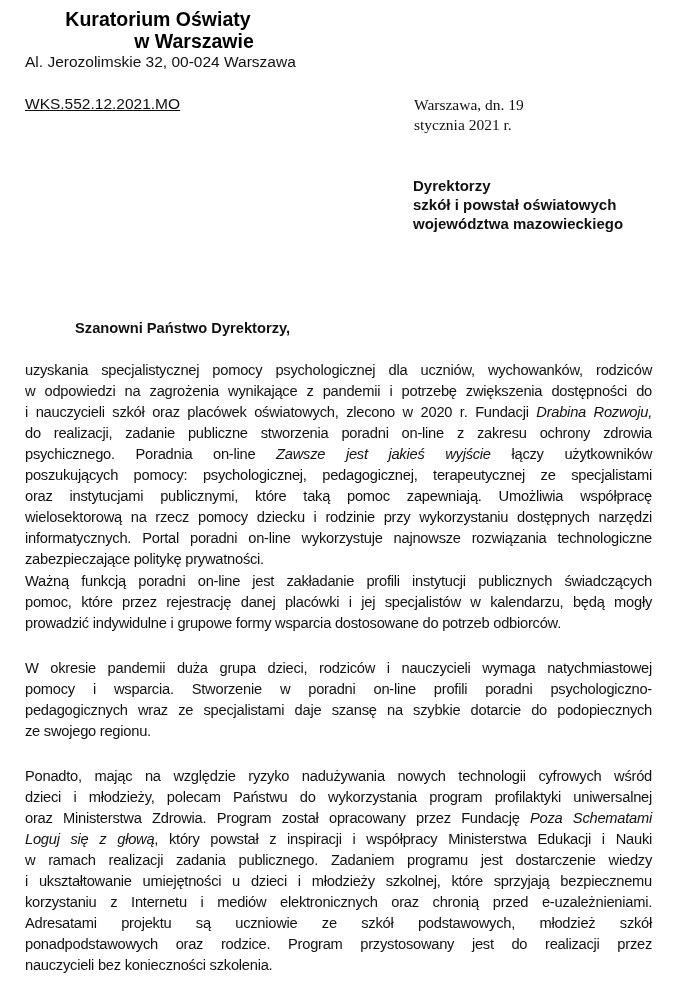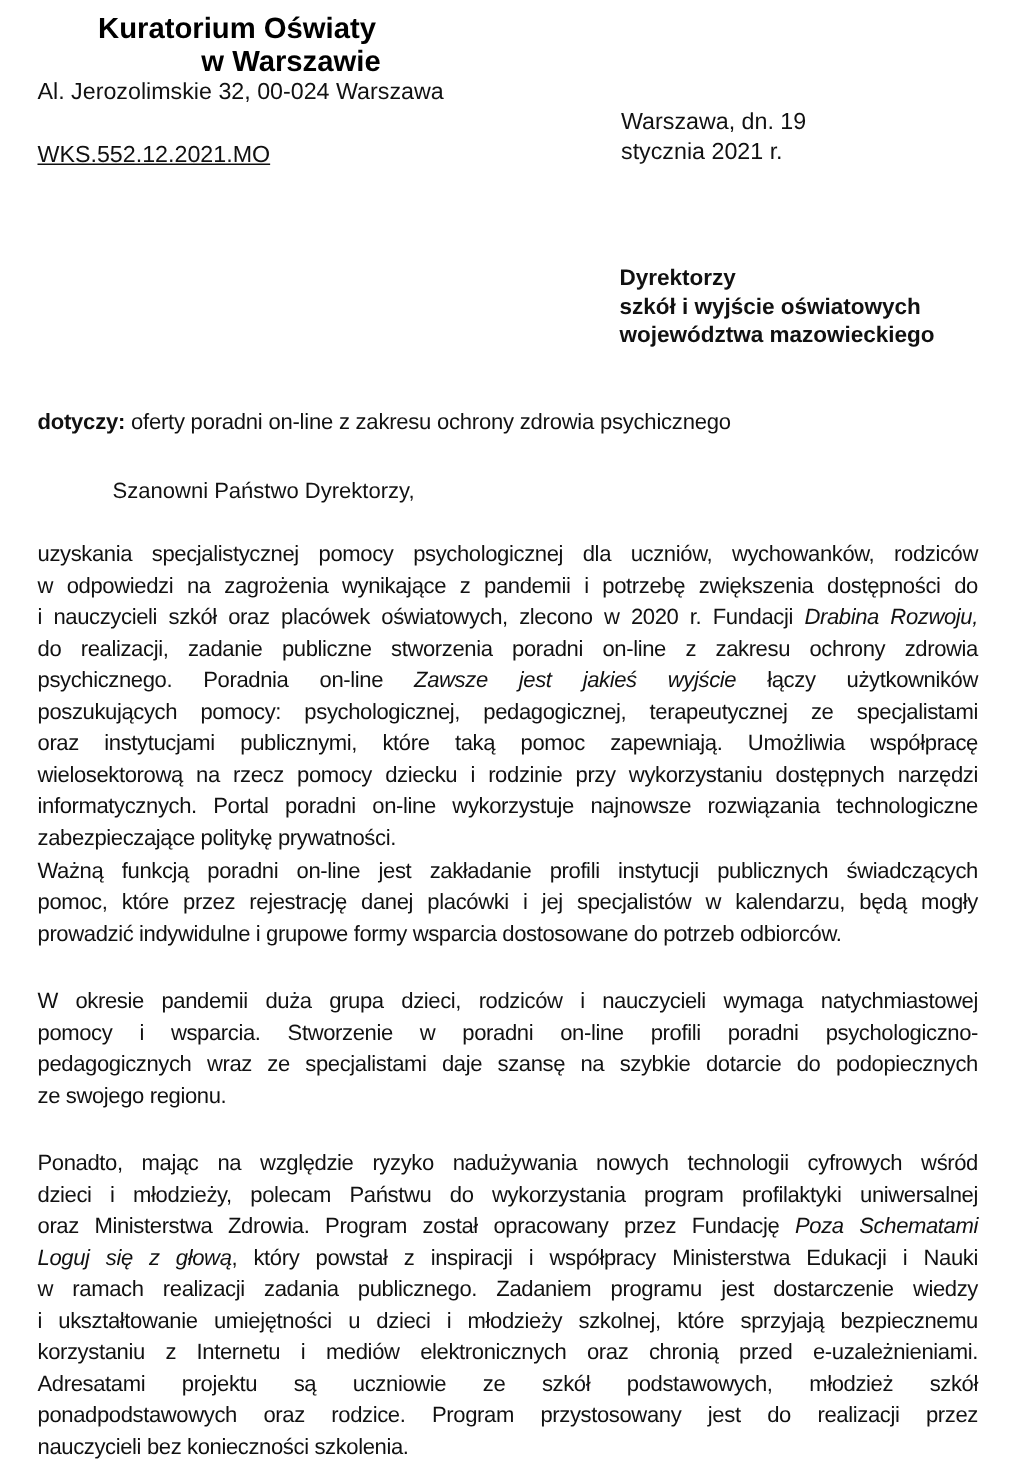--- a/index.html
+++ b/index.html
@@ -36,23 +36,24 @@
     .address {
       position: absolute;
       left: 25px;
       top: 52px;
       font-size: 15.5px;
       line-height: 20px;
     }
     .date {
       position: absolute;
       left: 414px;
-      top: 72px;
+      top: 95px;
       font-size: 15.5px;
       line-height: 20px;
+      font-family: Liberation Serif, serif;
     }
     .ref {
       position: absolute;
       left: 25px;
       top: 94px;
       font-size: 15.5px;
       line-height: 20px;
       text-decoration: underline;
     }
     .recipient {
@@ -70,21 +71,21 @@
       top: 272px;
       font-size: 14.7px;
       line-height: 20px;
       letter-spacing: -0.15px;
     }
     .subject b { font-weight: bold; }
     .salutation {
       position: absolute;
       left: 75px;
       top: 318px;
-      font-weight: normal;
+      font-weight: bold;
       font-size: 14.7px;
       line-height: 20px;
     }
     .para {
       position: absolute;
       left: 25px;
       width: 627px;
       font-size: 14.7px;
       line-height: 21px;
       letter-spacing: -0.25px;
@@ -119,25 +120,24 @@
 
   <div class="org-name l1">Kuratorium Oświaty</div>
   <div class="org-name l2">w Warszawie</div>
   <div class="address">Al. Jerozolimskie 32, 00-024 Warszawa</div>
 
   <div class="date">Warszawa, dn. 19 stycznia 2021 r.</div>
   <div class="ref">WKS.552.12.2021.MO</div>
 
   <div class="recipient">
     <div>Dyrektorzy</div>
-    <div>szkół i wyjście oświatowych</div>
+    <div>szkół i powstał oświatowych</div>
     <div>województwa mazowieckiego</div>
   </div>
 
-  <div class="subject"><b>dotyczy:</b><span> oferty poradni on-line z zakresu ochrony zdrowia psychicznego</span></div>
 
   <div class="salutation">Szanowni Państwo Dyrektorzy,</div>
 
   <div class="para" id="p1">
     <div class="ln">
         <span class="ln-inner">uzyskania specjalistycznej pomocy psychologicznej dla uczniów, wychowanków, rodziców</span>
       </div>
     <div class="ln">
         <span class="ln-inner">w odpowiedzi na zagrożenia wynikające z pandemii i potrzebę zwiększenia dostępności do</span>
       </div>

